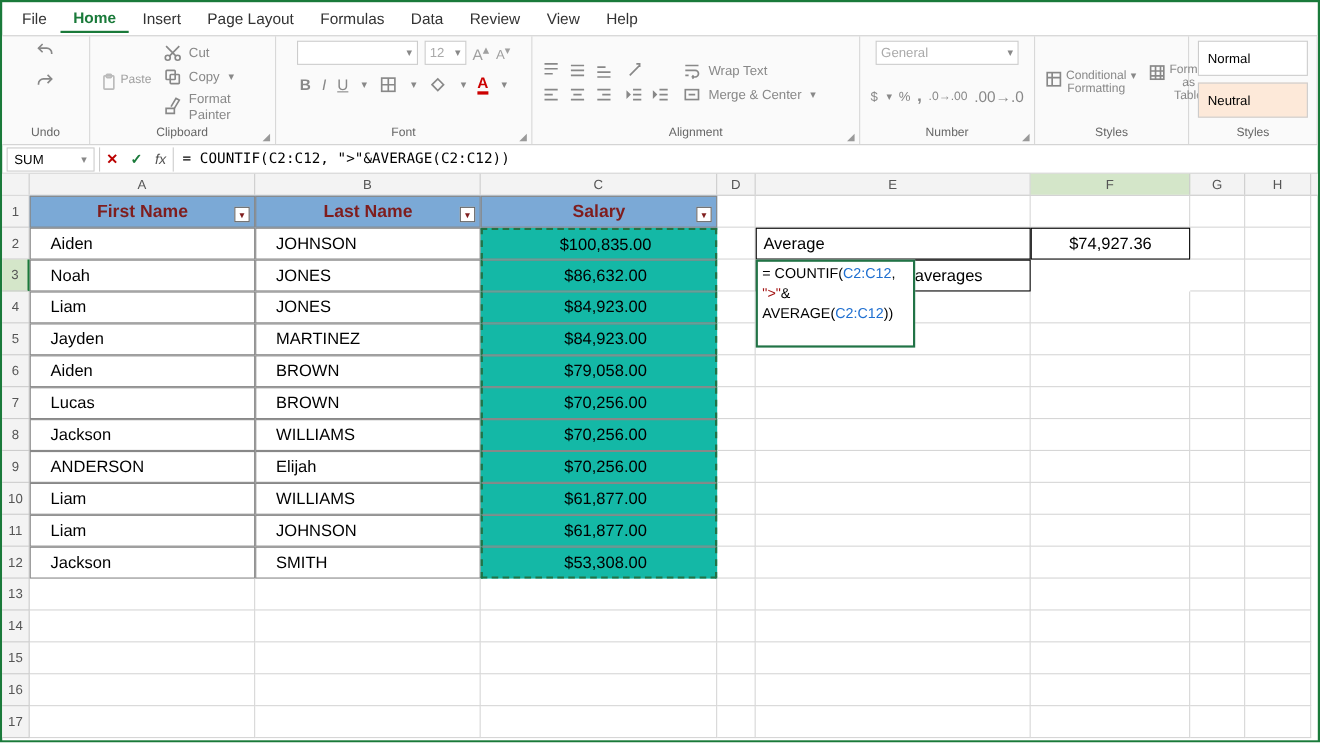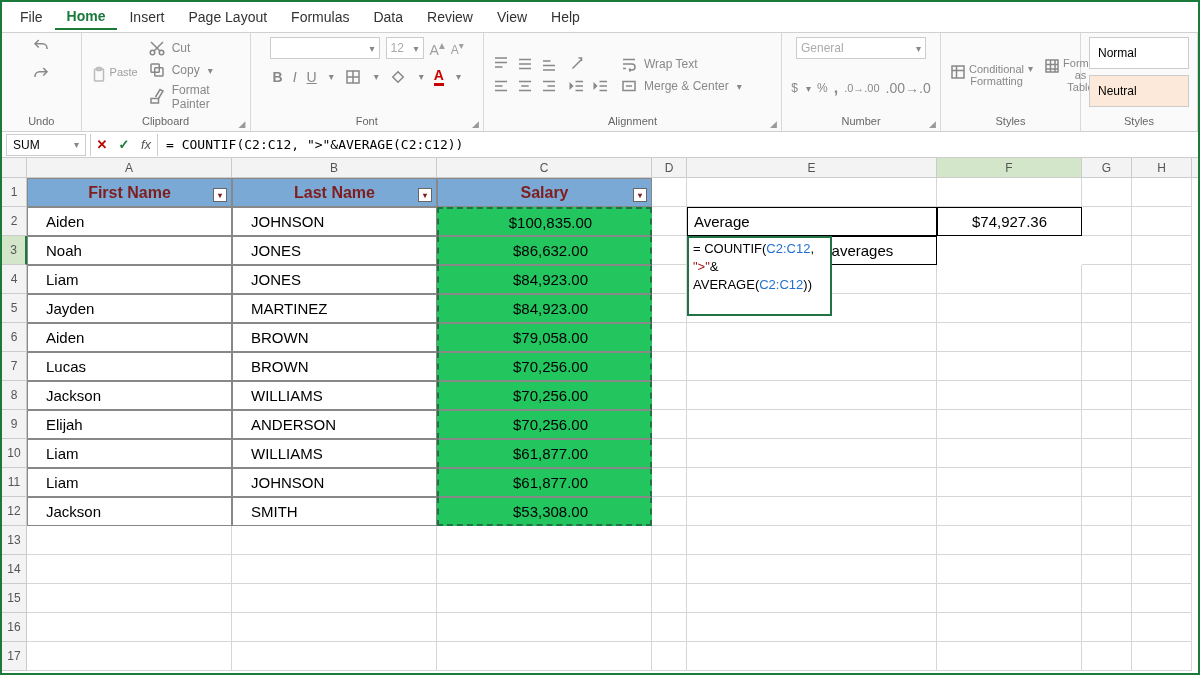--- a/index.html
+++ b/index.html
@@ -68,21 +68,21 @@
 
   .grid { position: relative; }
   .gr { display: flex; height: 29px; }
   .gc { border-right: 1px solid #d6d6d6; border-bottom: 1px solid #d6d6d6; padding: 0 6px; display: flex; align-items: center; overflow: hidden; font-size: 15px; }
   .gc.center { justify-content: center; }
 
   .hdr-cell { background: #7ba9d6; color: #7f1d1d; font-weight: bold; border: 1px solid #888; justify-content: center; position: relative; font-size: 16px; }
   .hdr-cell .filt { position: absolute; right: 4px; bottom: 4px; width: 14px; height: 14px; border: 1px solid #666; background: #fff; display: flex; align-items: center; justify-content: center; font-size: 8px; }
 
   .data-border { border: 1px solid #888 !important; padding-left: 18px; }
-  .sal { background: #22c55e; }
+  .sal { background: #14b8a6; }
 
   
   .marquee-top { border-top: 2px dashed #217346 !important; border-left: 2px dashed #217346 !important; border-right: 2px dashed #217346 !important; }
   .marquee-mid { border-left: 2px dashed #217346 !important; border-right: 2px dashed #217346 !important; }
   .marquee-bot { border-bottom: 2px dashed #217346 !important; border-left: 2px dashed #217346 !important; border-right: 2px dashed #217346 !important; }
 
   .solid-border { border: 1px solid #000 !important; }
 
   
   .edit-cell { border: 2px solid #217346 !important; background: #fff; font-family: Consolas, monospace; font-size: 13px; align-items: flex-start; padding: 2px 4px; height: auto; min-height: 80px; flex-direction: column; line-height: 18px; position: relative; z-index: 5; }
@@ -491,22 +491,22 @@
               <div class="gc w-a data-border">Jackson</div>
               <div class="gc w-b data-border">WILLIAMS</div>
               <div class="gc w-c center sal data-border marquee-mid">$70,256.00</div>
               <div class="gc w-d"></div>
               <div class="gc w-e"></div>
               <div class="gc w-f"></div>
               <div class="gc w-g"></div>
               <div class="gc w-h"></div>
             </div>
           <div class="gr">
+              <div class="gc w-b data-border">ANDERSON</div>
               <div class="gc w-a data-border">Elijah</div>
-              <div class="gc w-b data-border">ANDERSON</div>
               <div class="gc w-c center sal data-border marquee-mid">$70,256.00</div>
               <div class="gc w-d"></div>
               <div class="gc w-e"></div>
               <div class="gc w-f"></div>
               <div class="gc w-g"></div>
               <div class="gc w-h"></div>
             </div>
           <div class="gr">
               <div class="gc w-a data-border">Liam</div>
               <div class="gc w-b data-border">WILLIAMS</div>

